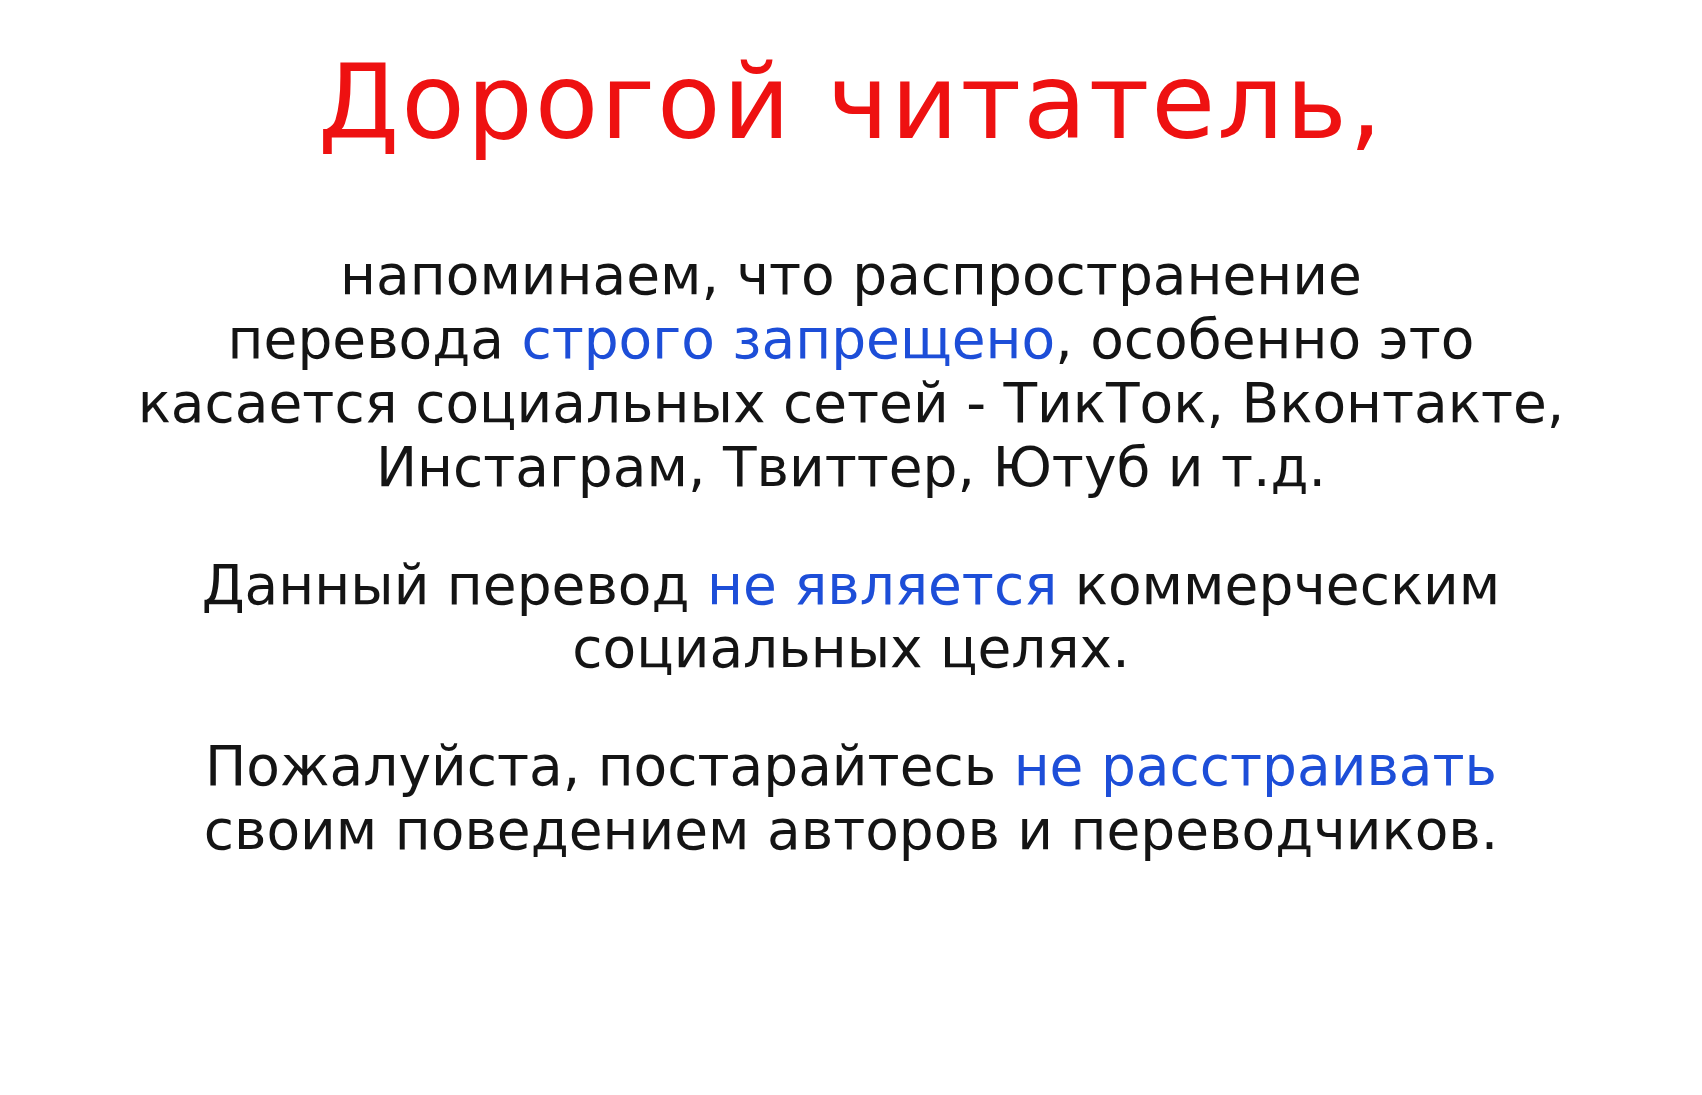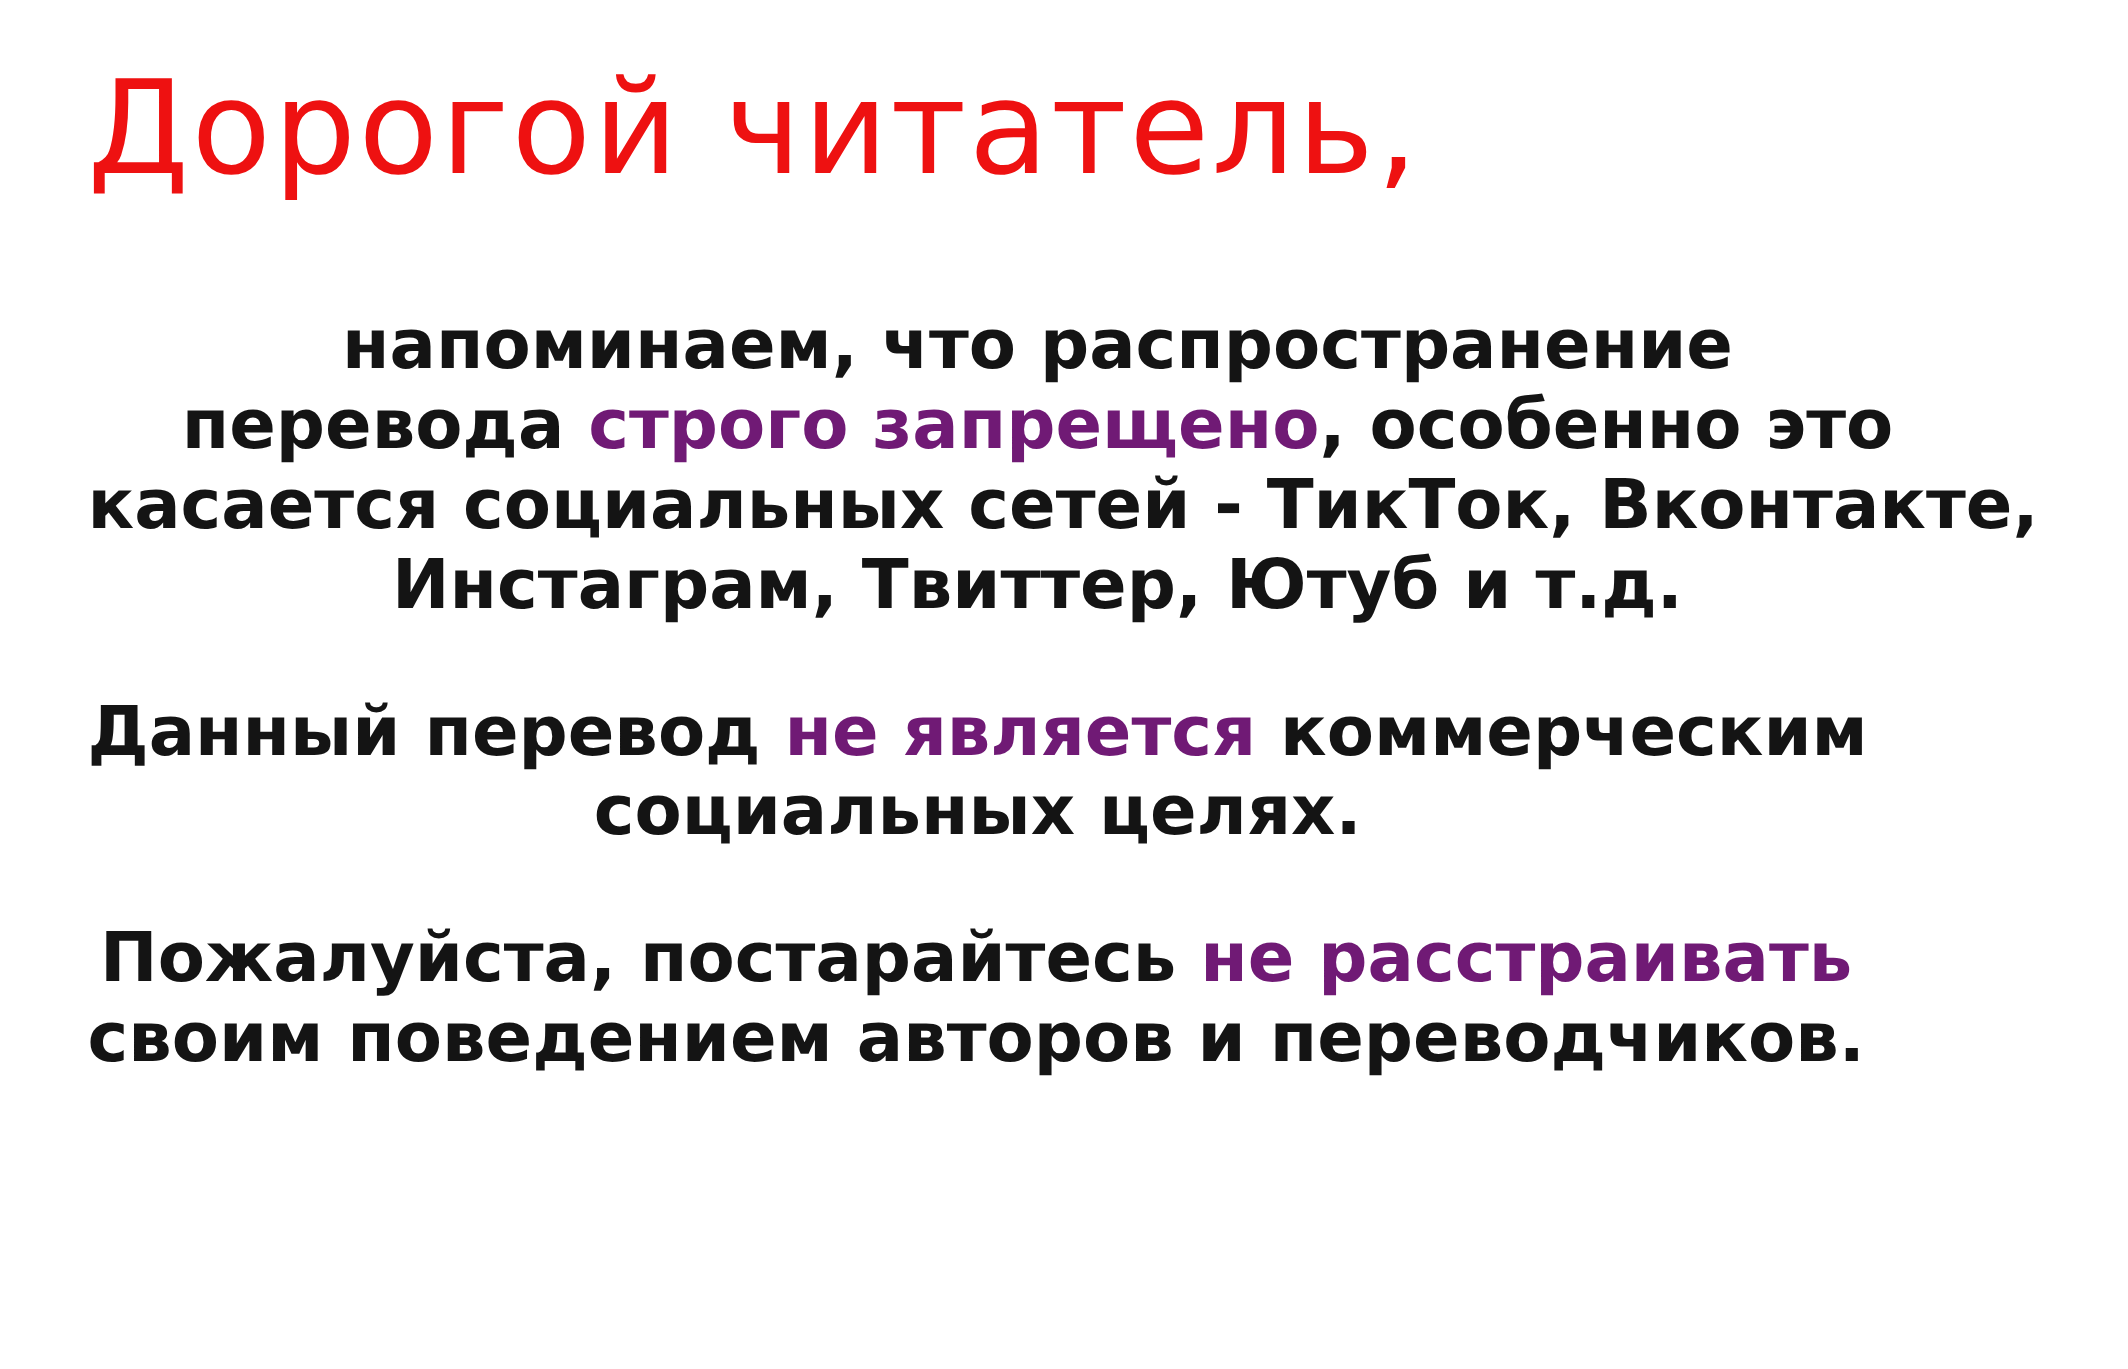--- a/index.html
+++ b/index.html
@@ -15,51 +15,51 @@
     color: #111111;
     overflow: hidden;
   }
   .page {
     width: 1702px;
     height: 1095px;
     box-sizing: border-box;
     padding: 46px 70px 20px 70px;
     display: flex;
     flex-direction: column;
-    align-items: flex-start;
+    align-items: center;
     background: #ffffff;
   }
   .title {
     color: #ee1111;
     font-size: 104px;
     line-height: 1.08;
     letter-spacing: 2px;
     font-weight: 400;
     text-align: center;
     margin: 0 0 86px 0;
     white-space: nowrap;
   }
   .para {
     text-align: center;
     font-size: 55px;
     line-height: 1.16;
-    font-weight: 700;
+    font-weight: 400;
     color: #141414;
     margin: 0;
     max-width: 1520px;
   }
   .para + .para {
     margin-top: 54px;
   }
   .para .line {
     display: block;
     white-space: nowrap;
   }
   .hl {
-    color: #701a75;
+    color: #1d4ed8;
   }
 </style>
 </head>
 <body>
 
 <div class="page">
   <h1 class="title">Дорогой читатель,</h1>
 
 <p class="para">
       <span class="line"><span class="">напоминаем, что распространение</span></span>

